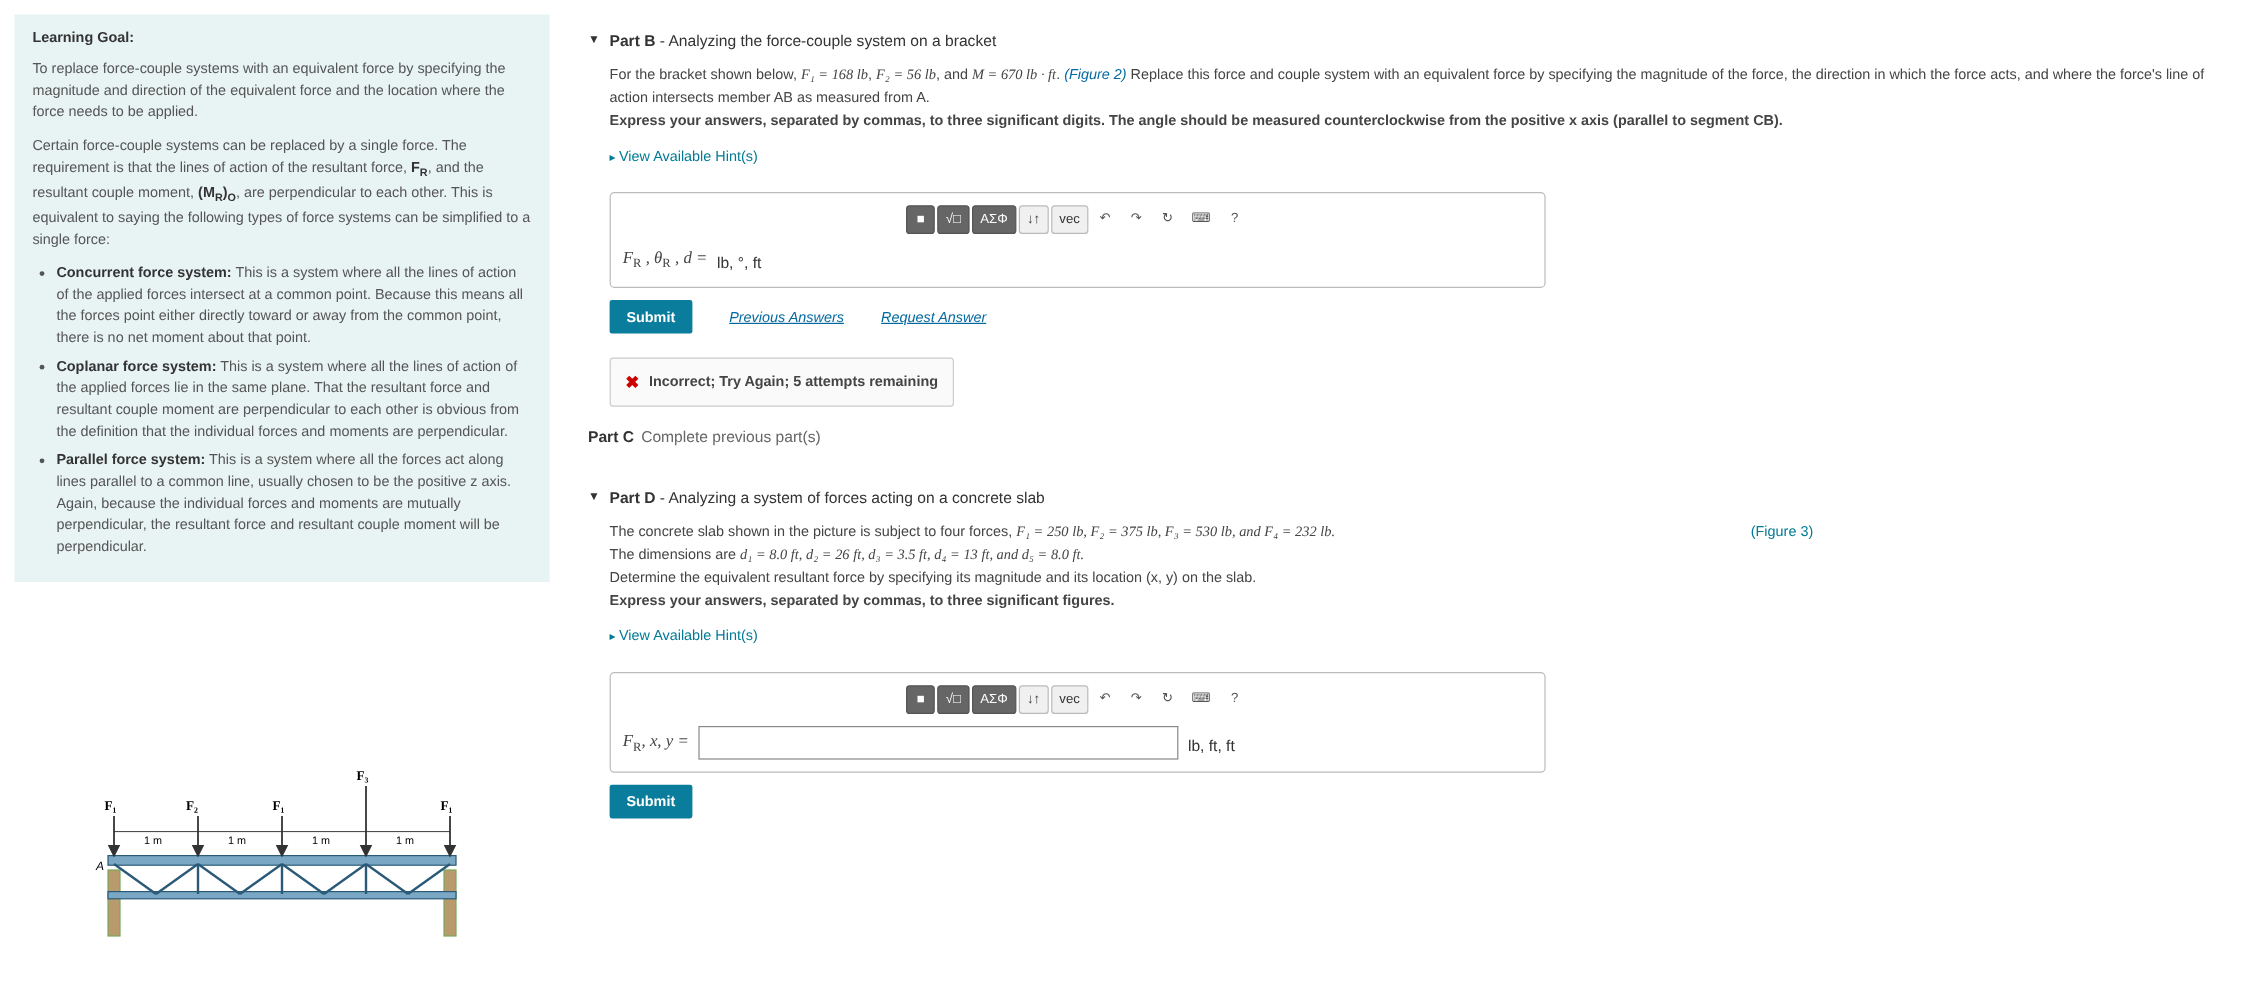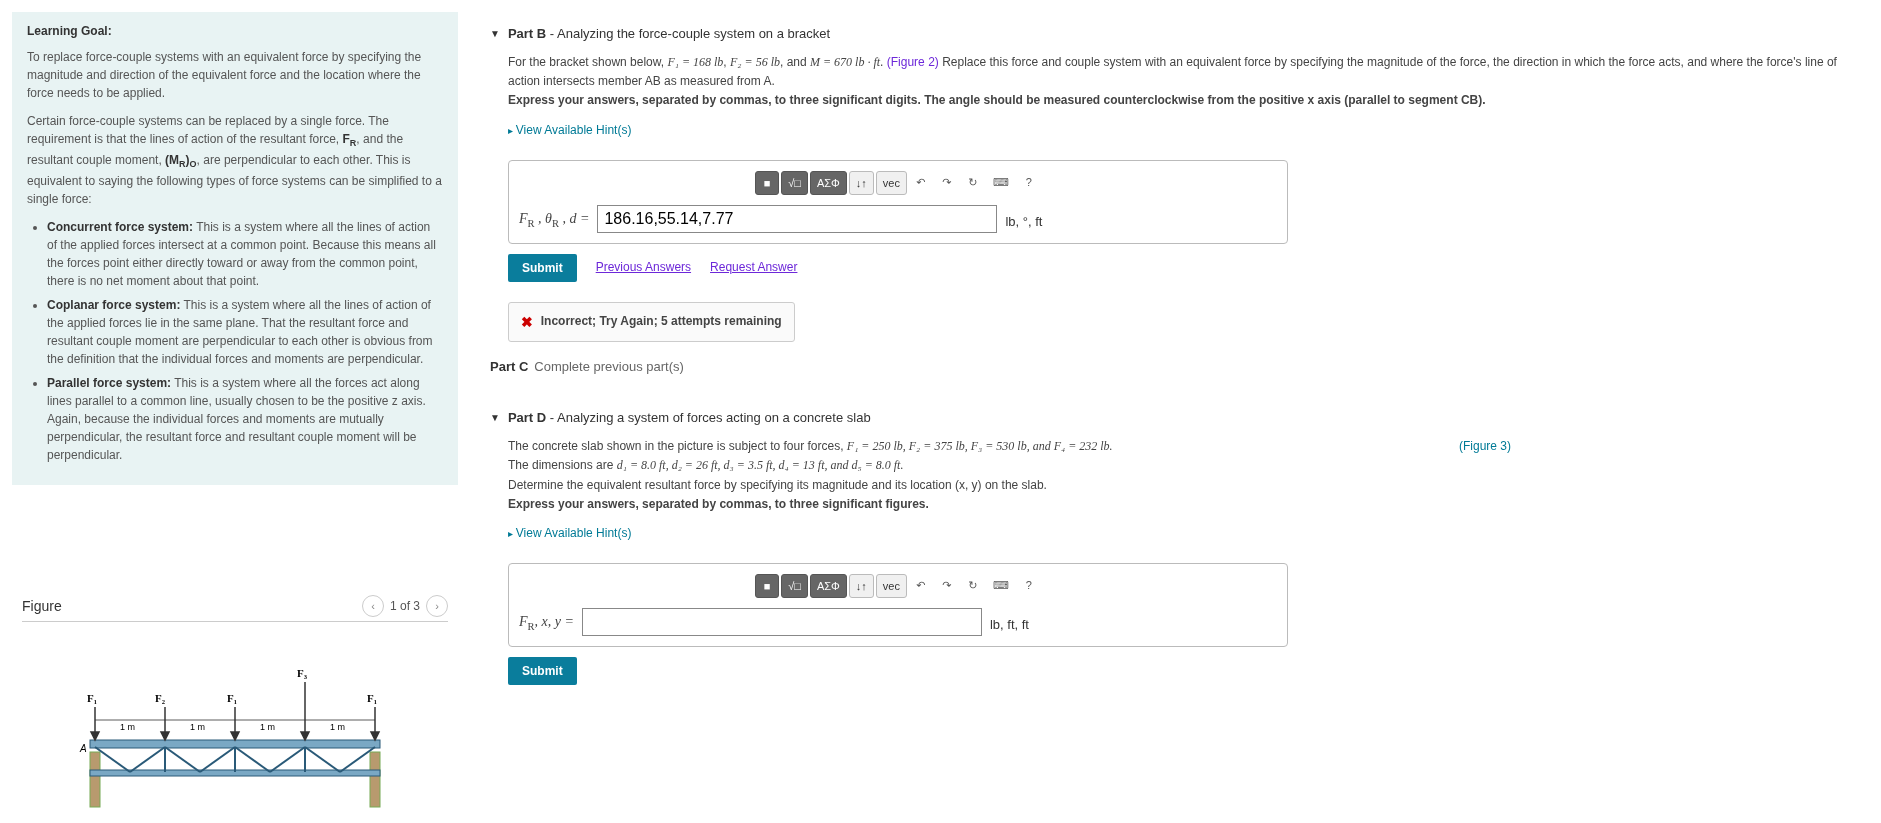--- a/index.html
+++ b/index.html
@@ -20,33 +20,33 @@
   .nav-btn { width: 22px; height: 22px; border: 1px solid #ccc; border-radius: 50%; background: #fff; display: flex; align-items: center; justify-content: center; cursor: pointer; color:#888; font-size:11px; }
   .figure-body { display:flex; justify-content:center; padding: 30px 10px; }
   .truss-svg { width: 320px; height: 160px; }
   .part { margin-top: 20px; }
   .part-header { display: flex; align-items: center; font-size: 13px; font-weight: bold; color: #333; padding: 6px 0; }
   .part-header .caret { margin-right: 8px; font-size:10px;}
   .part-title-sub { font-weight: normal; }
   .part-body { padding: 6px 0 6px 18px; font-size: 12px; line-height: 1.6; color: #444;}
   .part-body .math { font-family: 'Times New Roman', serif; font-style: italic; }
   .bold { font-weight: bold; }
-  .link { color: #6d28d9; text-decoration: none; cursor: pointer; }
+  .link { color: #0369a1; text-decoration: none; cursor: pointer; font-style: italic; }
   .hints-link { color: #007a96; font-weight: normal; cursor:pointer; margin: 10px 0; display:inline-block; }
   .hints-link::before { content: "▸ "; font-size:10px;}
   .answer-box { border: 1px solid #bbb; border-radius: 4px; padding: 10px; margin: 10px 0; max-width: 780px; background:#fff; }
   .toolbar { display: flex; gap: 2px; justify-content: center; margin-bottom: 10px; }
   .tool-btn { background: #666; color: #fff; border: 1px solid #555; border-radius: 3px; padding: 3px 6px; font-size: 11px; cursor: pointer; min-width:24px; text-align:center; line-height:16px;}
   .tool-btn.light { background: #f0f0f0; color: #333; border-color:#bbb;}
   .tool-btn.plain { background: none; border: none; color:#555; padding: 3px 6px;}
   .answer-row { display: flex; align-items: flex-end; gap: 8px; font-family: 'Times New Roman', serif; font-size: 14px; }
   .answer-label { font-style: italic; }
   .answer-input { flex: 1; max-width: 400px; height: 28px; border: 1px solid #888; padding: 2px 6px; font-size: 16px; }
   .units { font-family: Arial; font-size: 13px; color:#333; }
-  .submit-row { margin: 10px 0; display:flex; align-items:center; gap:19px;}
+  .submit-row { margin: 10px 0; display:flex; align-items:center; gap:31px;}
   .submit-btn { background: #0a7d9c; color: #fff; border: none; padding: 7px 14px; font-size: 12px; font-weight:bold; cursor: pointer; border-radius:2px;}
   .feedback-box { border: 1px solid #ccc; border-radius: 3px; padding: 8px 12px; margin-top: 10px; display: inline-flex; align-items:center; gap:8px; background:#fafafa; }
   .x-icon { color: #c00; font-weight: bold; font-size:14px;}
   .part-c-row { font-size: 13px; padding: 10px 0; color:#666; border-top:1px solid transparent;}
   .part-c-row b { color:#333; font-weight:bold; margin-right:6px;}
   .fig-link { color:#007a96; cursor:pointer; float:right; margin-right:350px; }
   sub { font-size: 0.75em; vertical-align: sub; font-style:normal;}
 </style>
 </head>
 <body>
@@ -60,28 +60,20 @@
         <span>Certain force-couple systems can be replaced by a single force. The requirement is that the lines of action of the resultant force, </span><b class="math">F<sub>R</sub></b><span>, and the resultant couple moment, </span><b class="math">(M<sub>R</sub>)<sub>O</sub></b><span>, are perpendicular to each other. This is equivalent to saying the following types of force systems can be simplified to a single force:</span>
       </p>
       <ul>
         <li><b>Concurrent force system:</b><span> This is a system where all the lines of action of the applied forces intersect at a common point. Because this means all the forces point either directly toward or away from the common point, there is no net moment about that point.</span></li>
         <li><b>Coplanar force system:</b><span> This is a system where all the lines of action of the applied forces lie in the same plane. That the resultant force and resultant couple moment are perpendicular to each other is obvious from the definition that the individual forces and moments are perpendicular.</span></li>
         <li><b>Parallel force system:</b><span> This is a system where all the forces act along lines parallel to a common line, usually chosen to be the positive z axis. Again, because the individual forces and moments are mutually perpendicular, the resultant force and resultant couple moment will be perpendicular.</span></li>
       </ul>
     </div>
 
     <div class="figure-section">
-      <div class="figure-header">
-        <div class="figure-title">Figure</div>
-        <div class="figure-nav">
-          <div class="nav-btn">‹</div>
-          <span>1 of 3</span>
-          <div class="nav-btn">›</div>
-        </div>
-      </div>
       <div class="figure-body">
         <svg class="truss-svg" viewBox="0 0 320 160">
 
           <rect x="15" y="100" width="10" height="55" fill="#b89a6e" stroke="#7a5"></rect>
           <rect x="295" y="100" width="10" height="55" fill="#b89a6e" stroke="#7a5"></rect>
 
           <rect x="15" y="88" width="290" height="8" fill="#7aa8c4" stroke="#2a5a78"></rect>
           <rect x="15" y="118" width="290" height="6" fill="#7aa8c4" stroke="#2a5a78"></rect>
 
           <g stroke="#2a5a78" stroke-width="2" fill="none">
@@ -160,21 +152,20 @@
             <span class="tool-btn light">↓↑</span>
             <span class="tool-btn light">vec</span>
             <span class="tool-btn plain">↶</span>
             <span class="tool-btn plain">↷</span>
             <span class="tool-btn plain">↻</span>
             <span class="tool-btn plain">⌨</span>
             <span class="tool-btn plain">?</span>
           </div>
           <div class="answer-row">
             <span class="answer-label"><i>F<sub>R</sub></i> , <i>θ<sub>R</sub></i> , <i>d</i> =</span>
-            <input class="answer-input" value="186.16,55.14,7.77" style="">
             <span class="units">lb, °, ft</span>
           </div>
         </div>
         <div class="submit-row">
           <button class="submit-btn">Submit</button>
           <span class="link" style="text-decoration:underline">Previous Answers</span>
           <span class="link" style="text-decoration:underline">Request Answer</span>
         </div>
         <div class="feedback-box">
           <span class="x-icon">✖</span>

